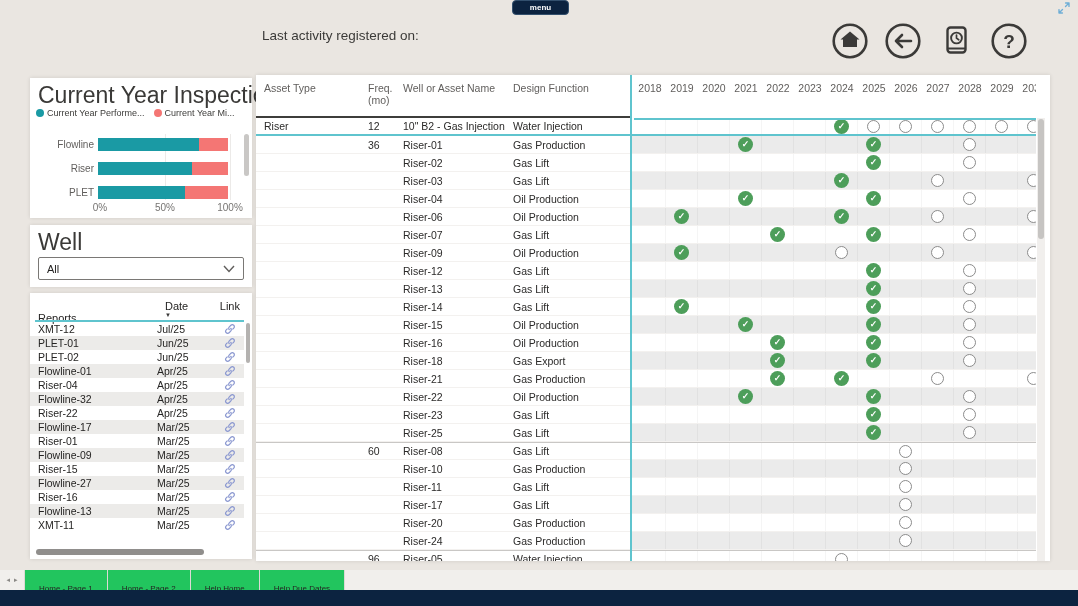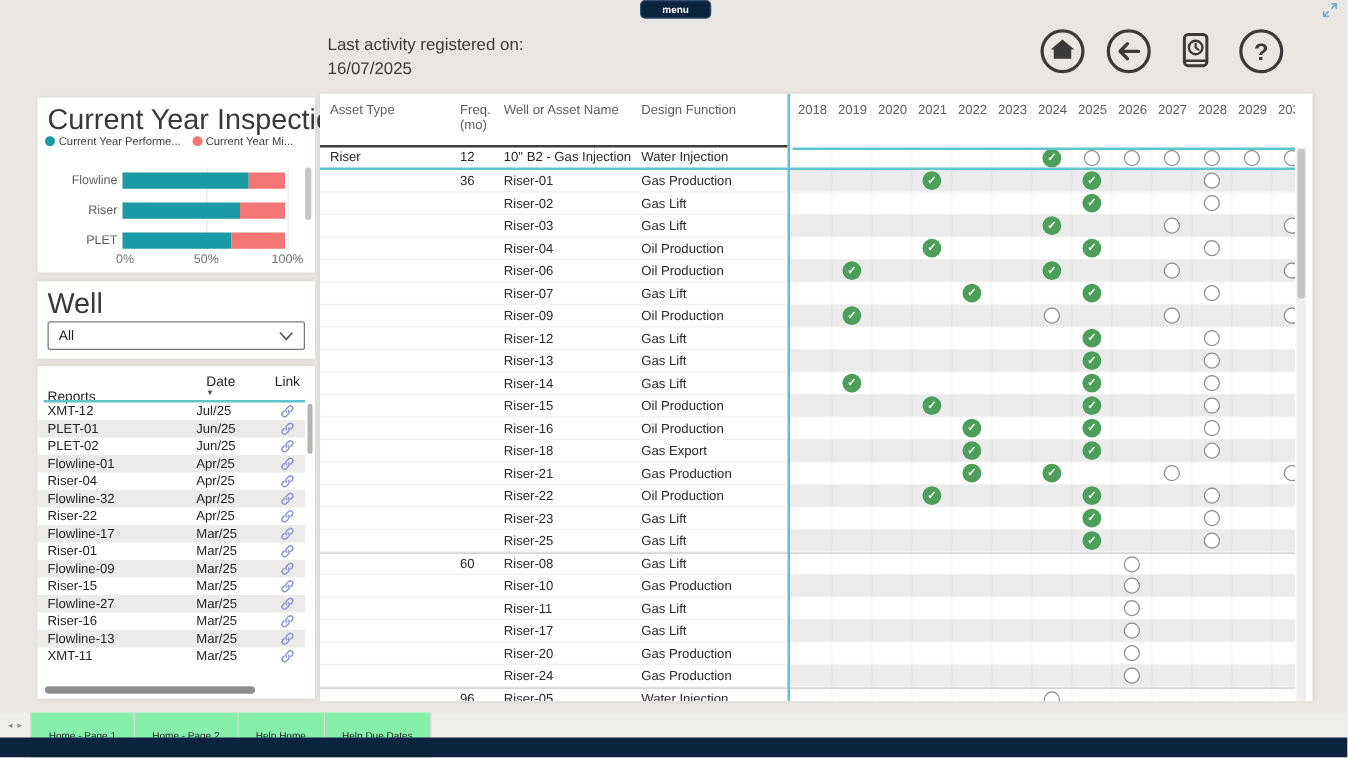--- a/index.html
+++ b/index.html
@@ -82,34 +82,33 @@
              font-weight:bold;text-align:center;line-height:15px;cursor:pointer}
   .mark-due{width:13px;height:13px;border-radius:50%;border:1.4px solid #8C8C8C;background:#fff;
             box-sizing:border-box;cursor:pointer}
   #m-vtrack{position:absolute;left:781px;top:43px;width:8px;height:443px;background:#F1EFED}
   #m-vthumb{position:absolute;left:782px;top:44px;width:6px;height:120px;background:#C6C4C2;border-radius:3px;cursor:pointer}
 
   
   #tabbar{position:absolute;left:0;top:570px;width:1078px;height:20px;background:#F1EFEC;display:flex;align-items:stretch}
   #page-arrows{width:24px;font-size:7px;color:#8b8986;display:flex;align-items:center;
                justify-content:center;gap:4px}
-  .tab{background:#86efac;border-right:1px solid #DCD9D5;font-size:8px;color:#252423;
+  .tab{background:#22c55e;border-right:1px solid #DCD9D5;font-size:8px;color:#252423;
        display:flex;align-items:center;padding:18px 14px;cursor:pointer;white-space:nowrap}
   .tab:first-of-type{border-left:1px solid #DCD9D5}
   #bottombar{position:absolute;left:0;top:590px;width:1078px;height:16px;background:#0C2340}
 </style>
 </head>
 <body>
 
 <div class="stage">
 
   <div id="menu-btn">menu</div>
   <div id="last-activity">
     <div>Last activity registered on:</div>
-    <div>16/07/2025</div>
   </div>
 
   <svg class="nav-icon" style="left:831px" viewBox="0 0 38 38">
     <circle cx="19" cy="19" r="16.3" fill="none" stroke="#3B3A38" stroke-width="2.6"></circle>
     <path d="M19 9.5 L28.5 17.5 H26 V25 H12 V17.5 H9.5 Z" fill="#3B3A38"></path>
   </svg>
   <svg class="nav-icon" style="left:884px" viewBox="0 0 38 38">
     <circle cx="19" cy="19" r="16.3" fill="none" stroke="#3B3A38" stroke-width="2.6"></circle>
     <path d="M27 19 H12 M12 19 l6-6 M12 19 l6 6" fill="none" stroke="#3B3A38" stroke-width="2.6" stroke-linecap="round" stroke-linejoin="round"></path>
   </svg>

